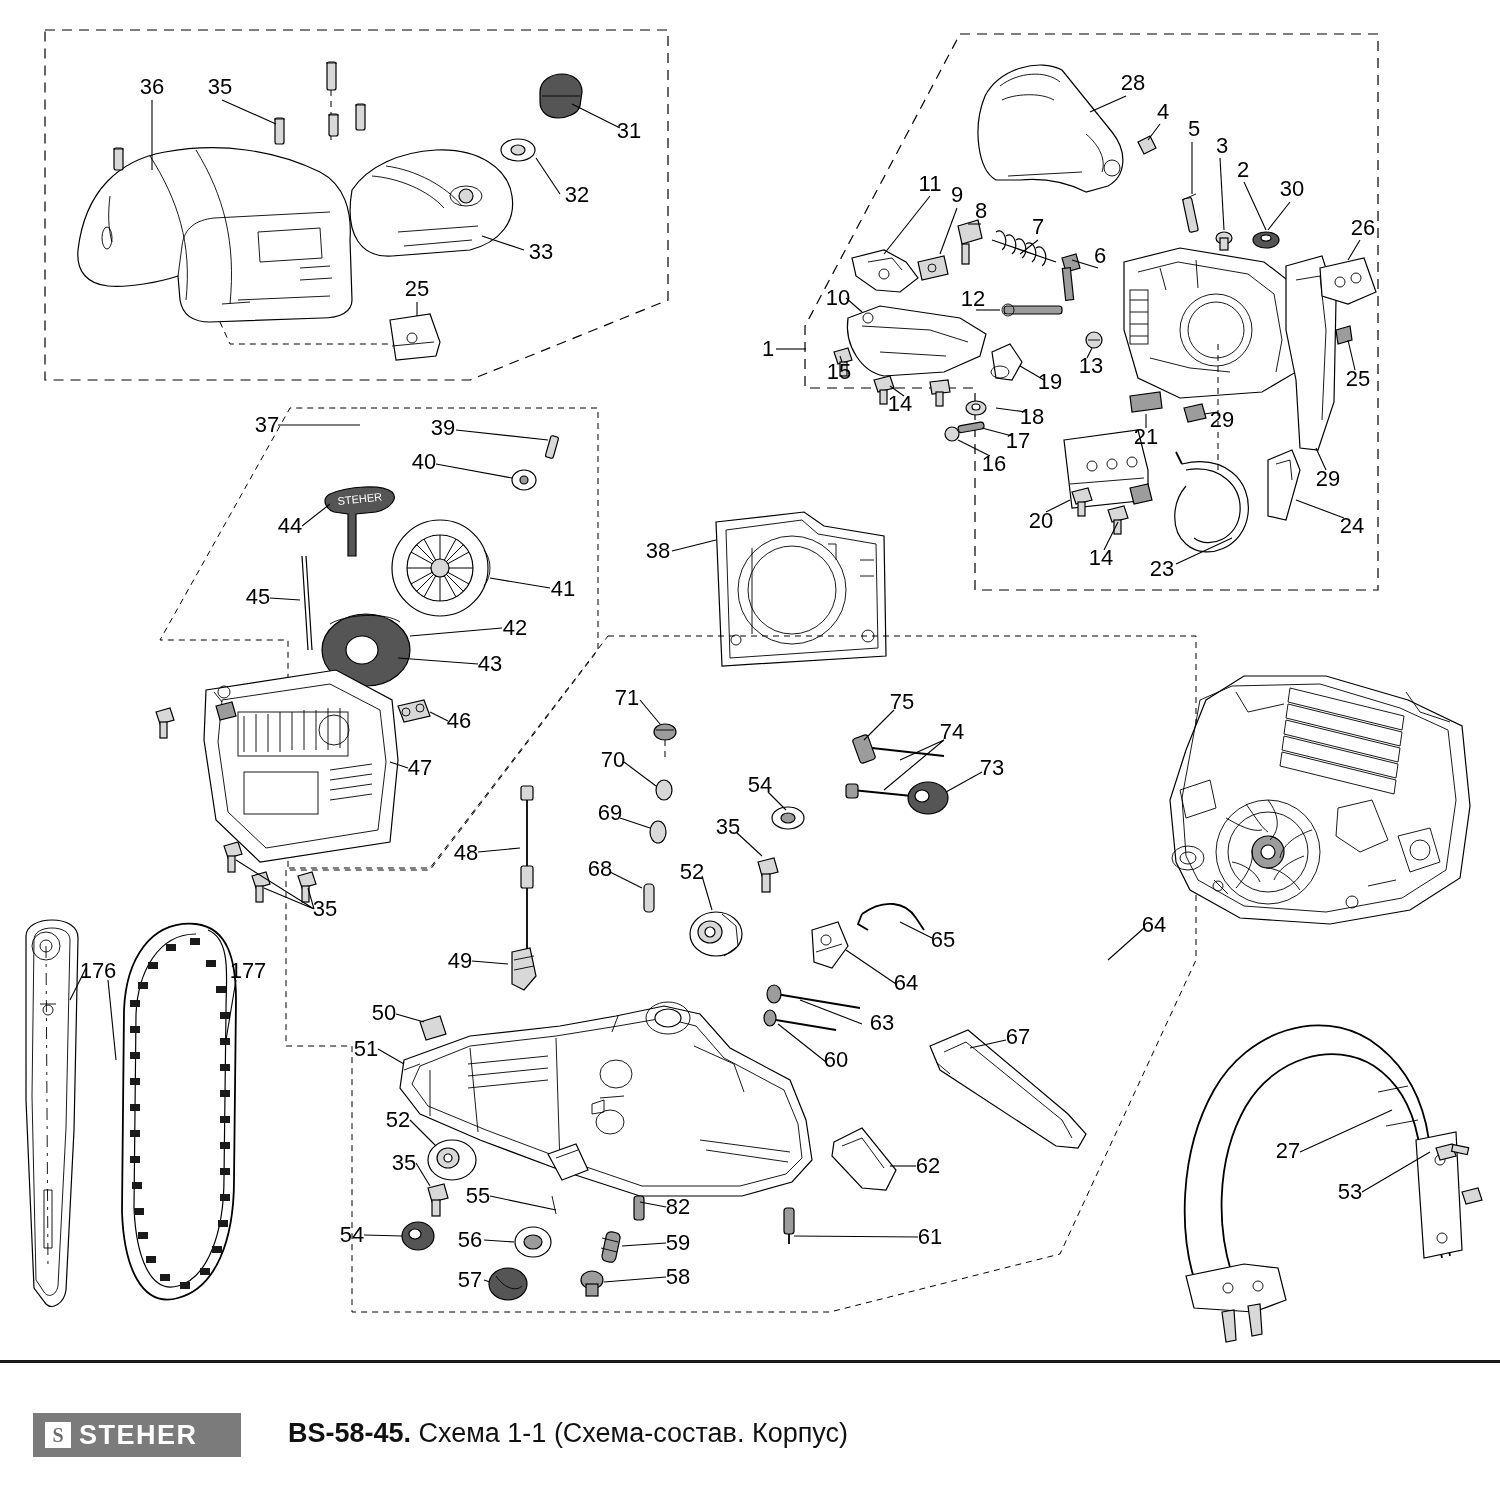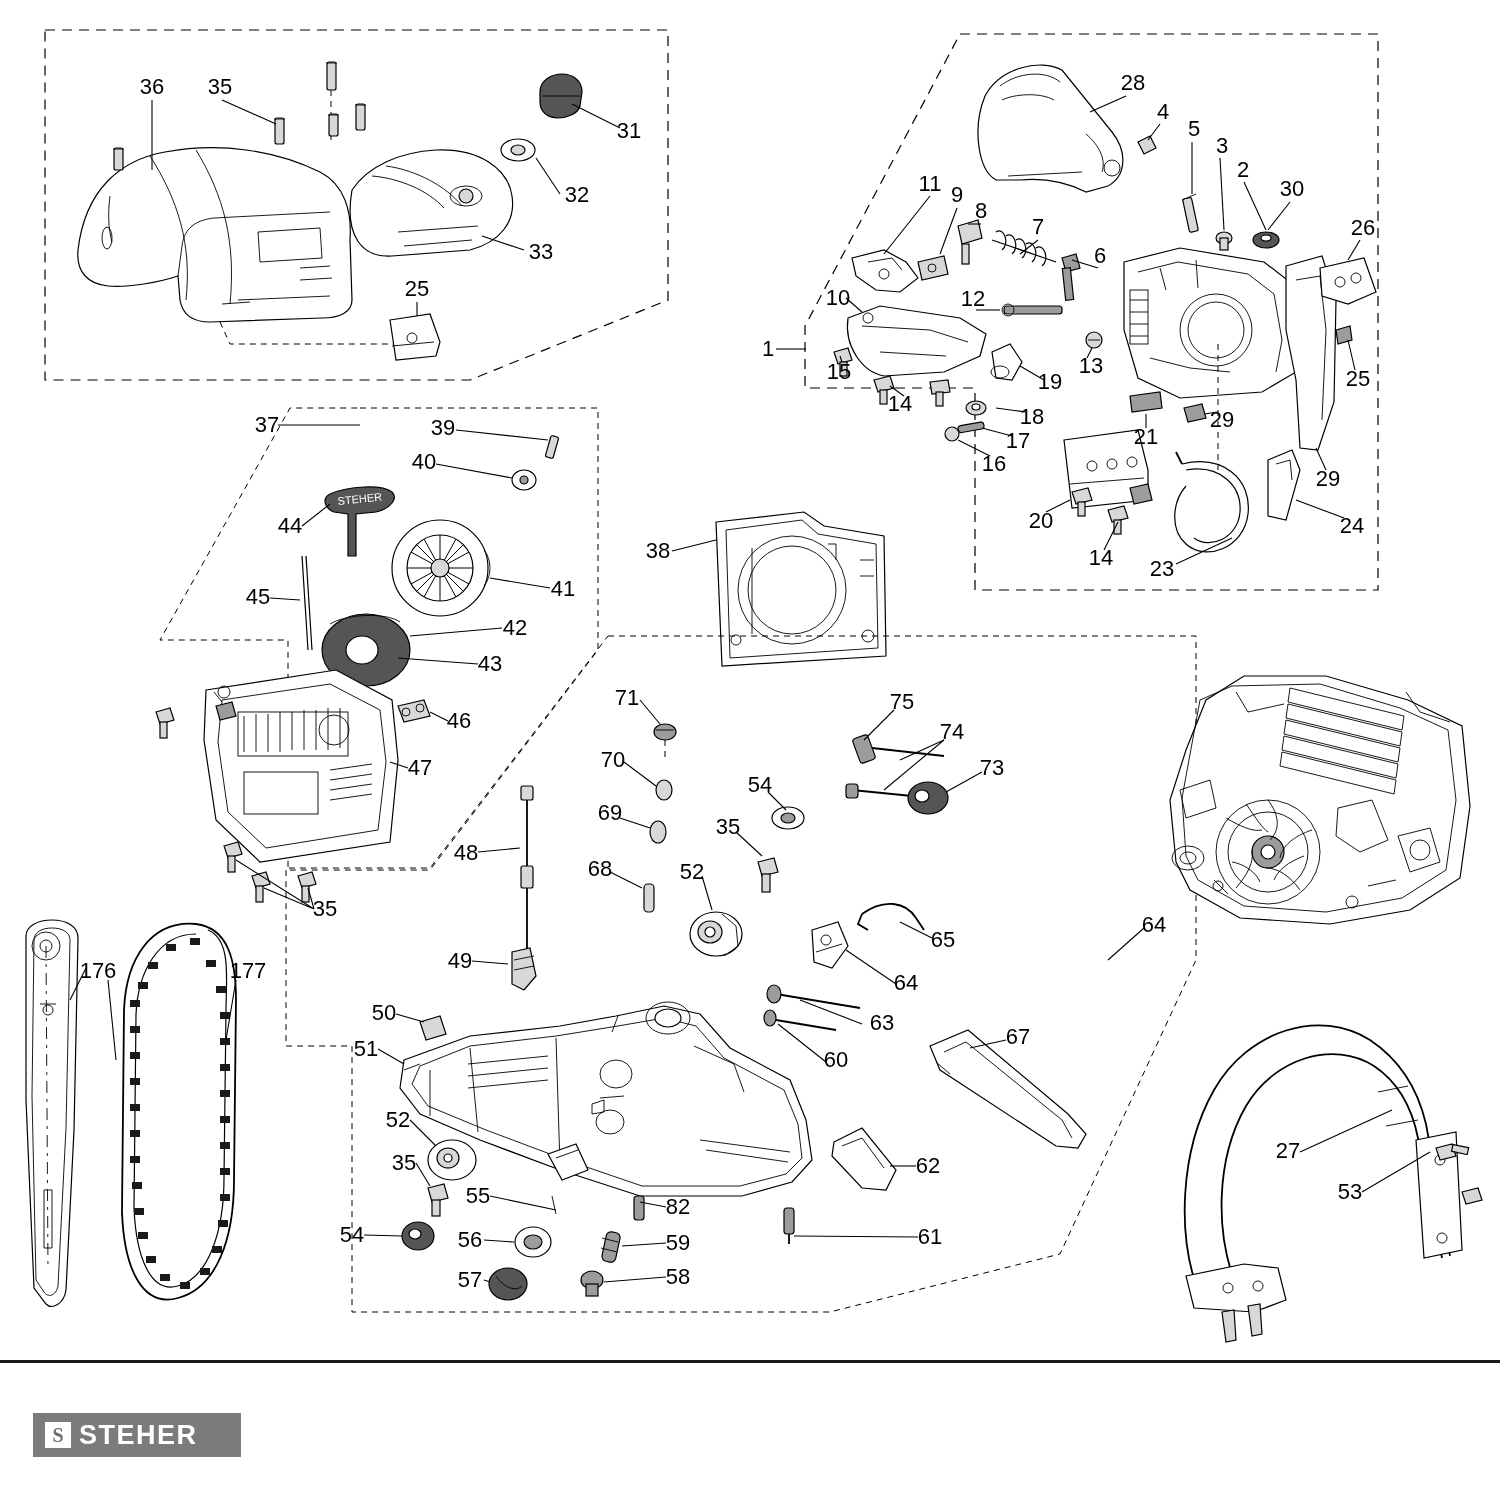--- a/index.html
+++ b/index.html
@@ -785,15 +785,18 @@
     <span class="callout" style="left:1288px;top:1151px">27</span>
     <span class="callout" style="left:1350px;top:1192px">53</span>
   </div>
 
   <div id="footer">
     <div id="footer-rule"></div>
     <div id="brand-badge">
       <div id="brand-mark">S</div>
       <div id="brand-text">STEHER</div>
     </div>
+    <div id="caption">
+      <span class="model">BS-58-45.</span><span> Схема 1-1 (Схема-состав. Корпус)</span>
+    </div>
   </div>
 
 </div>
 
 </body></html>

